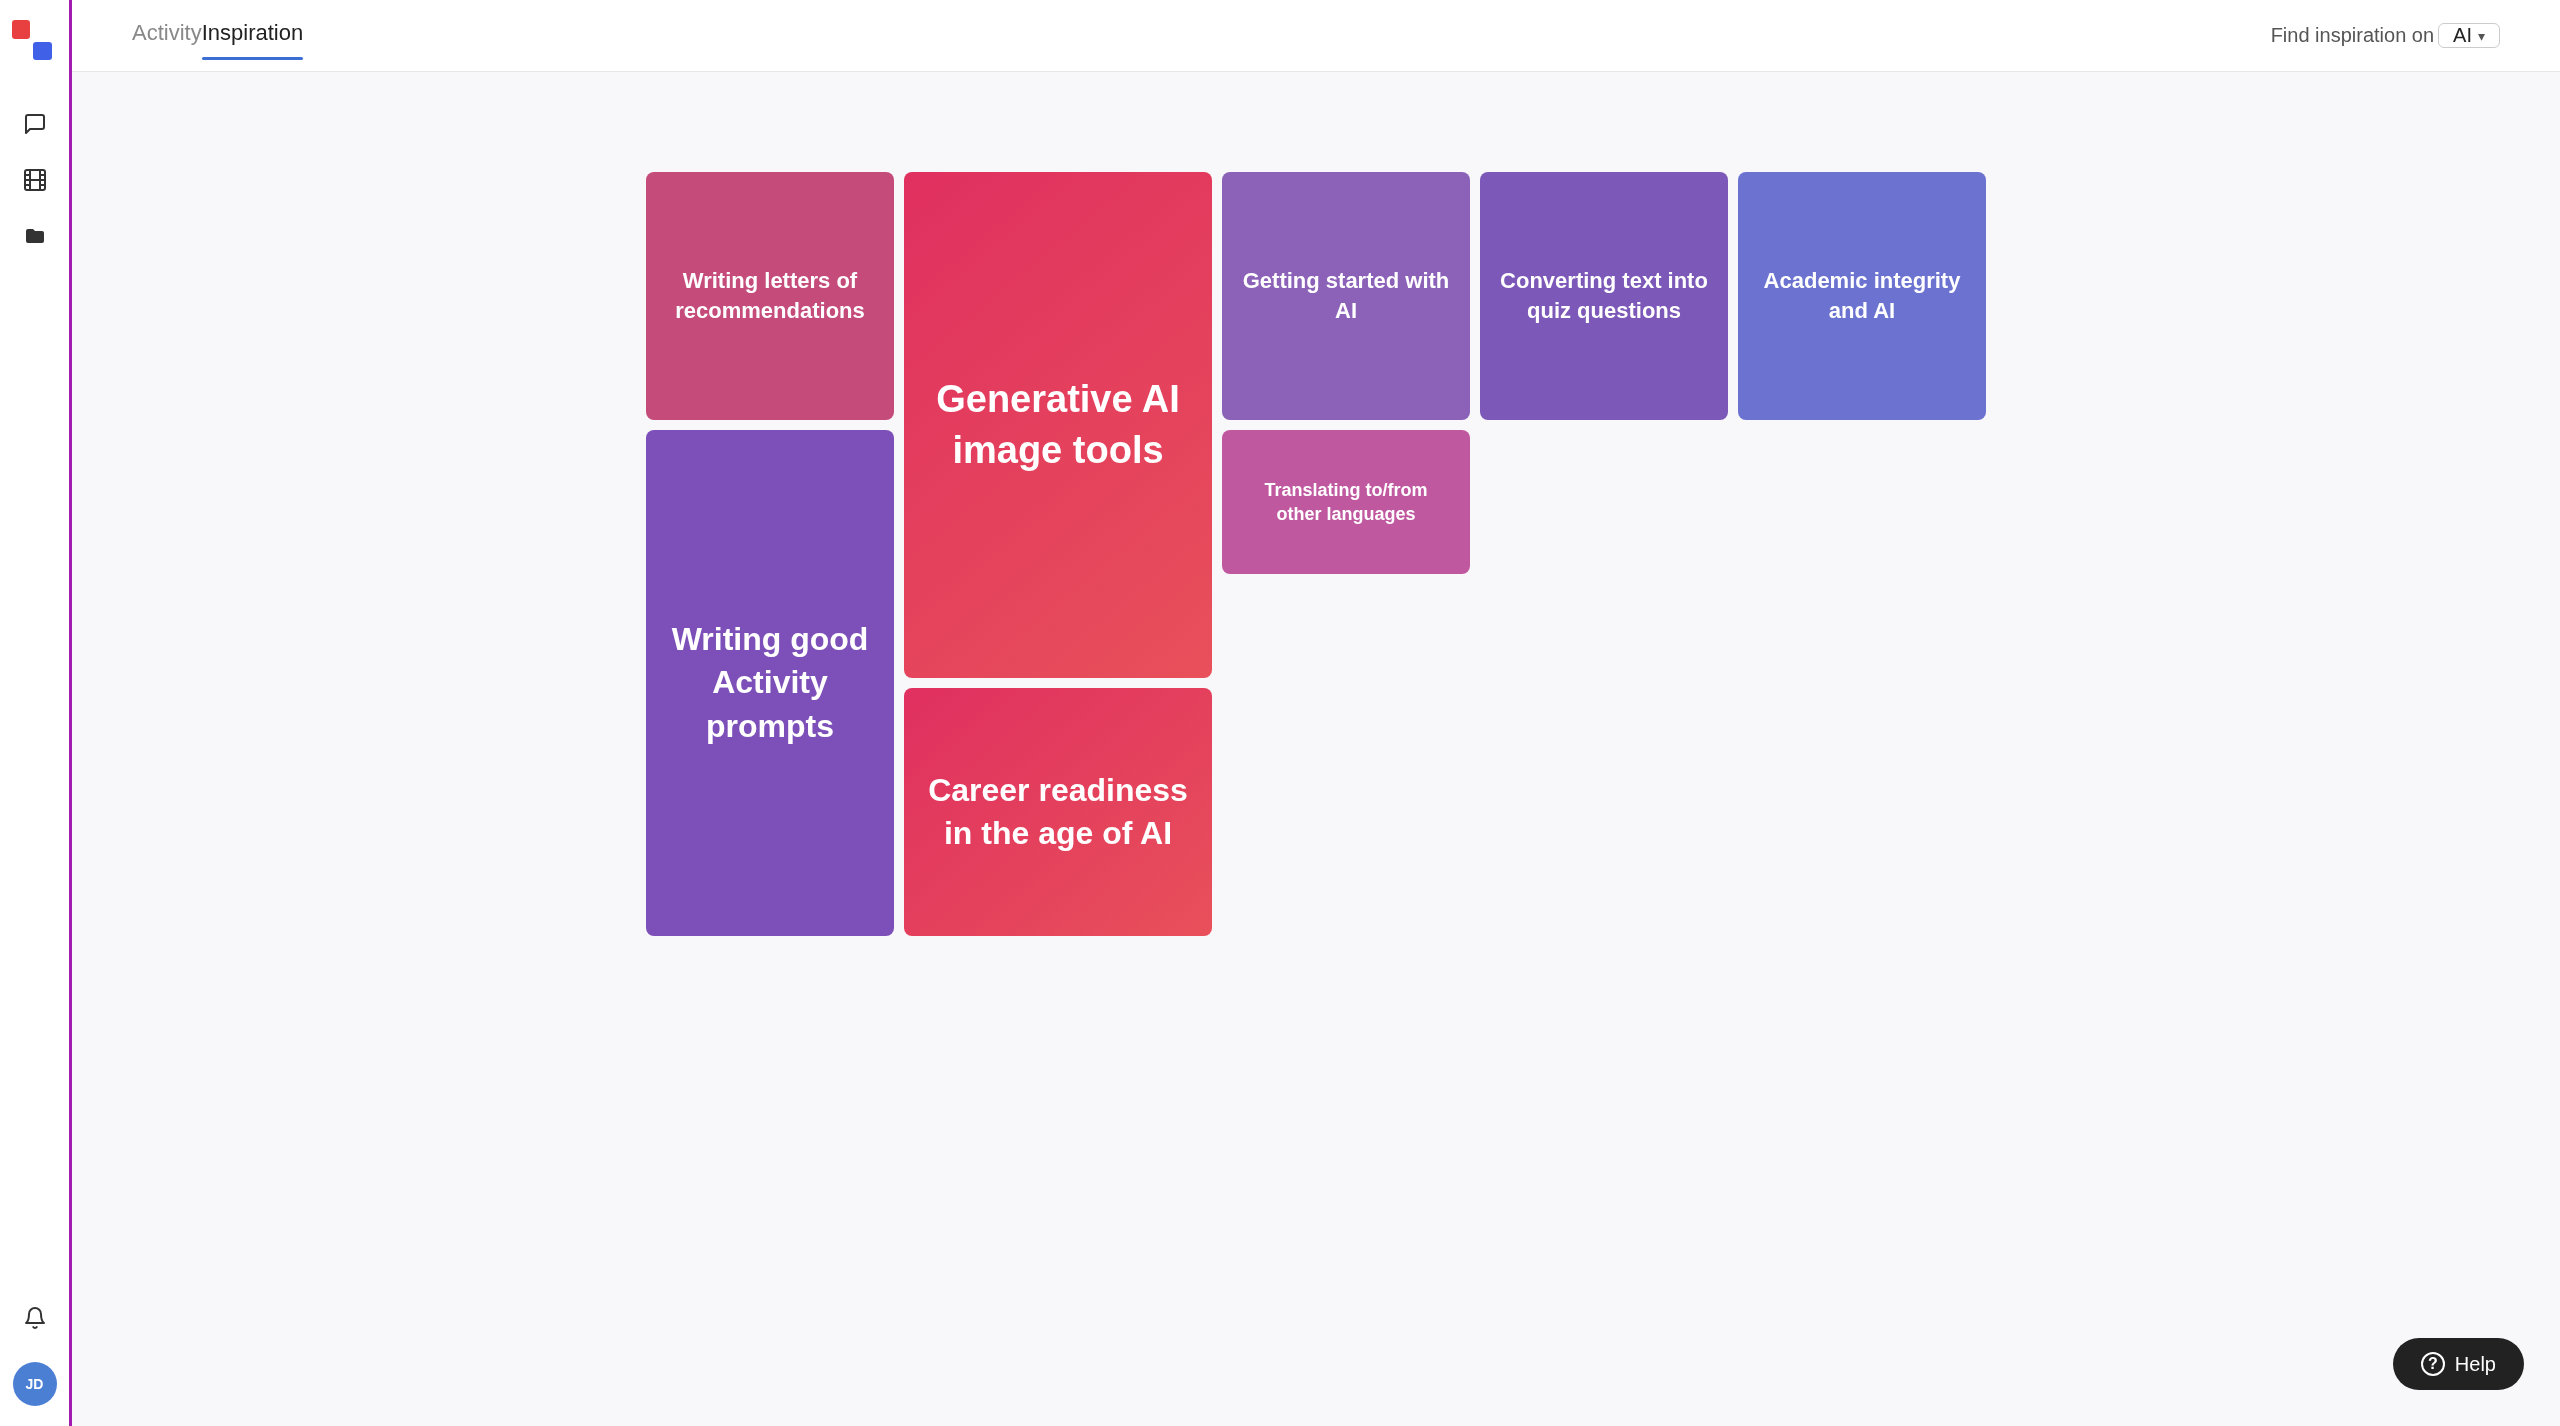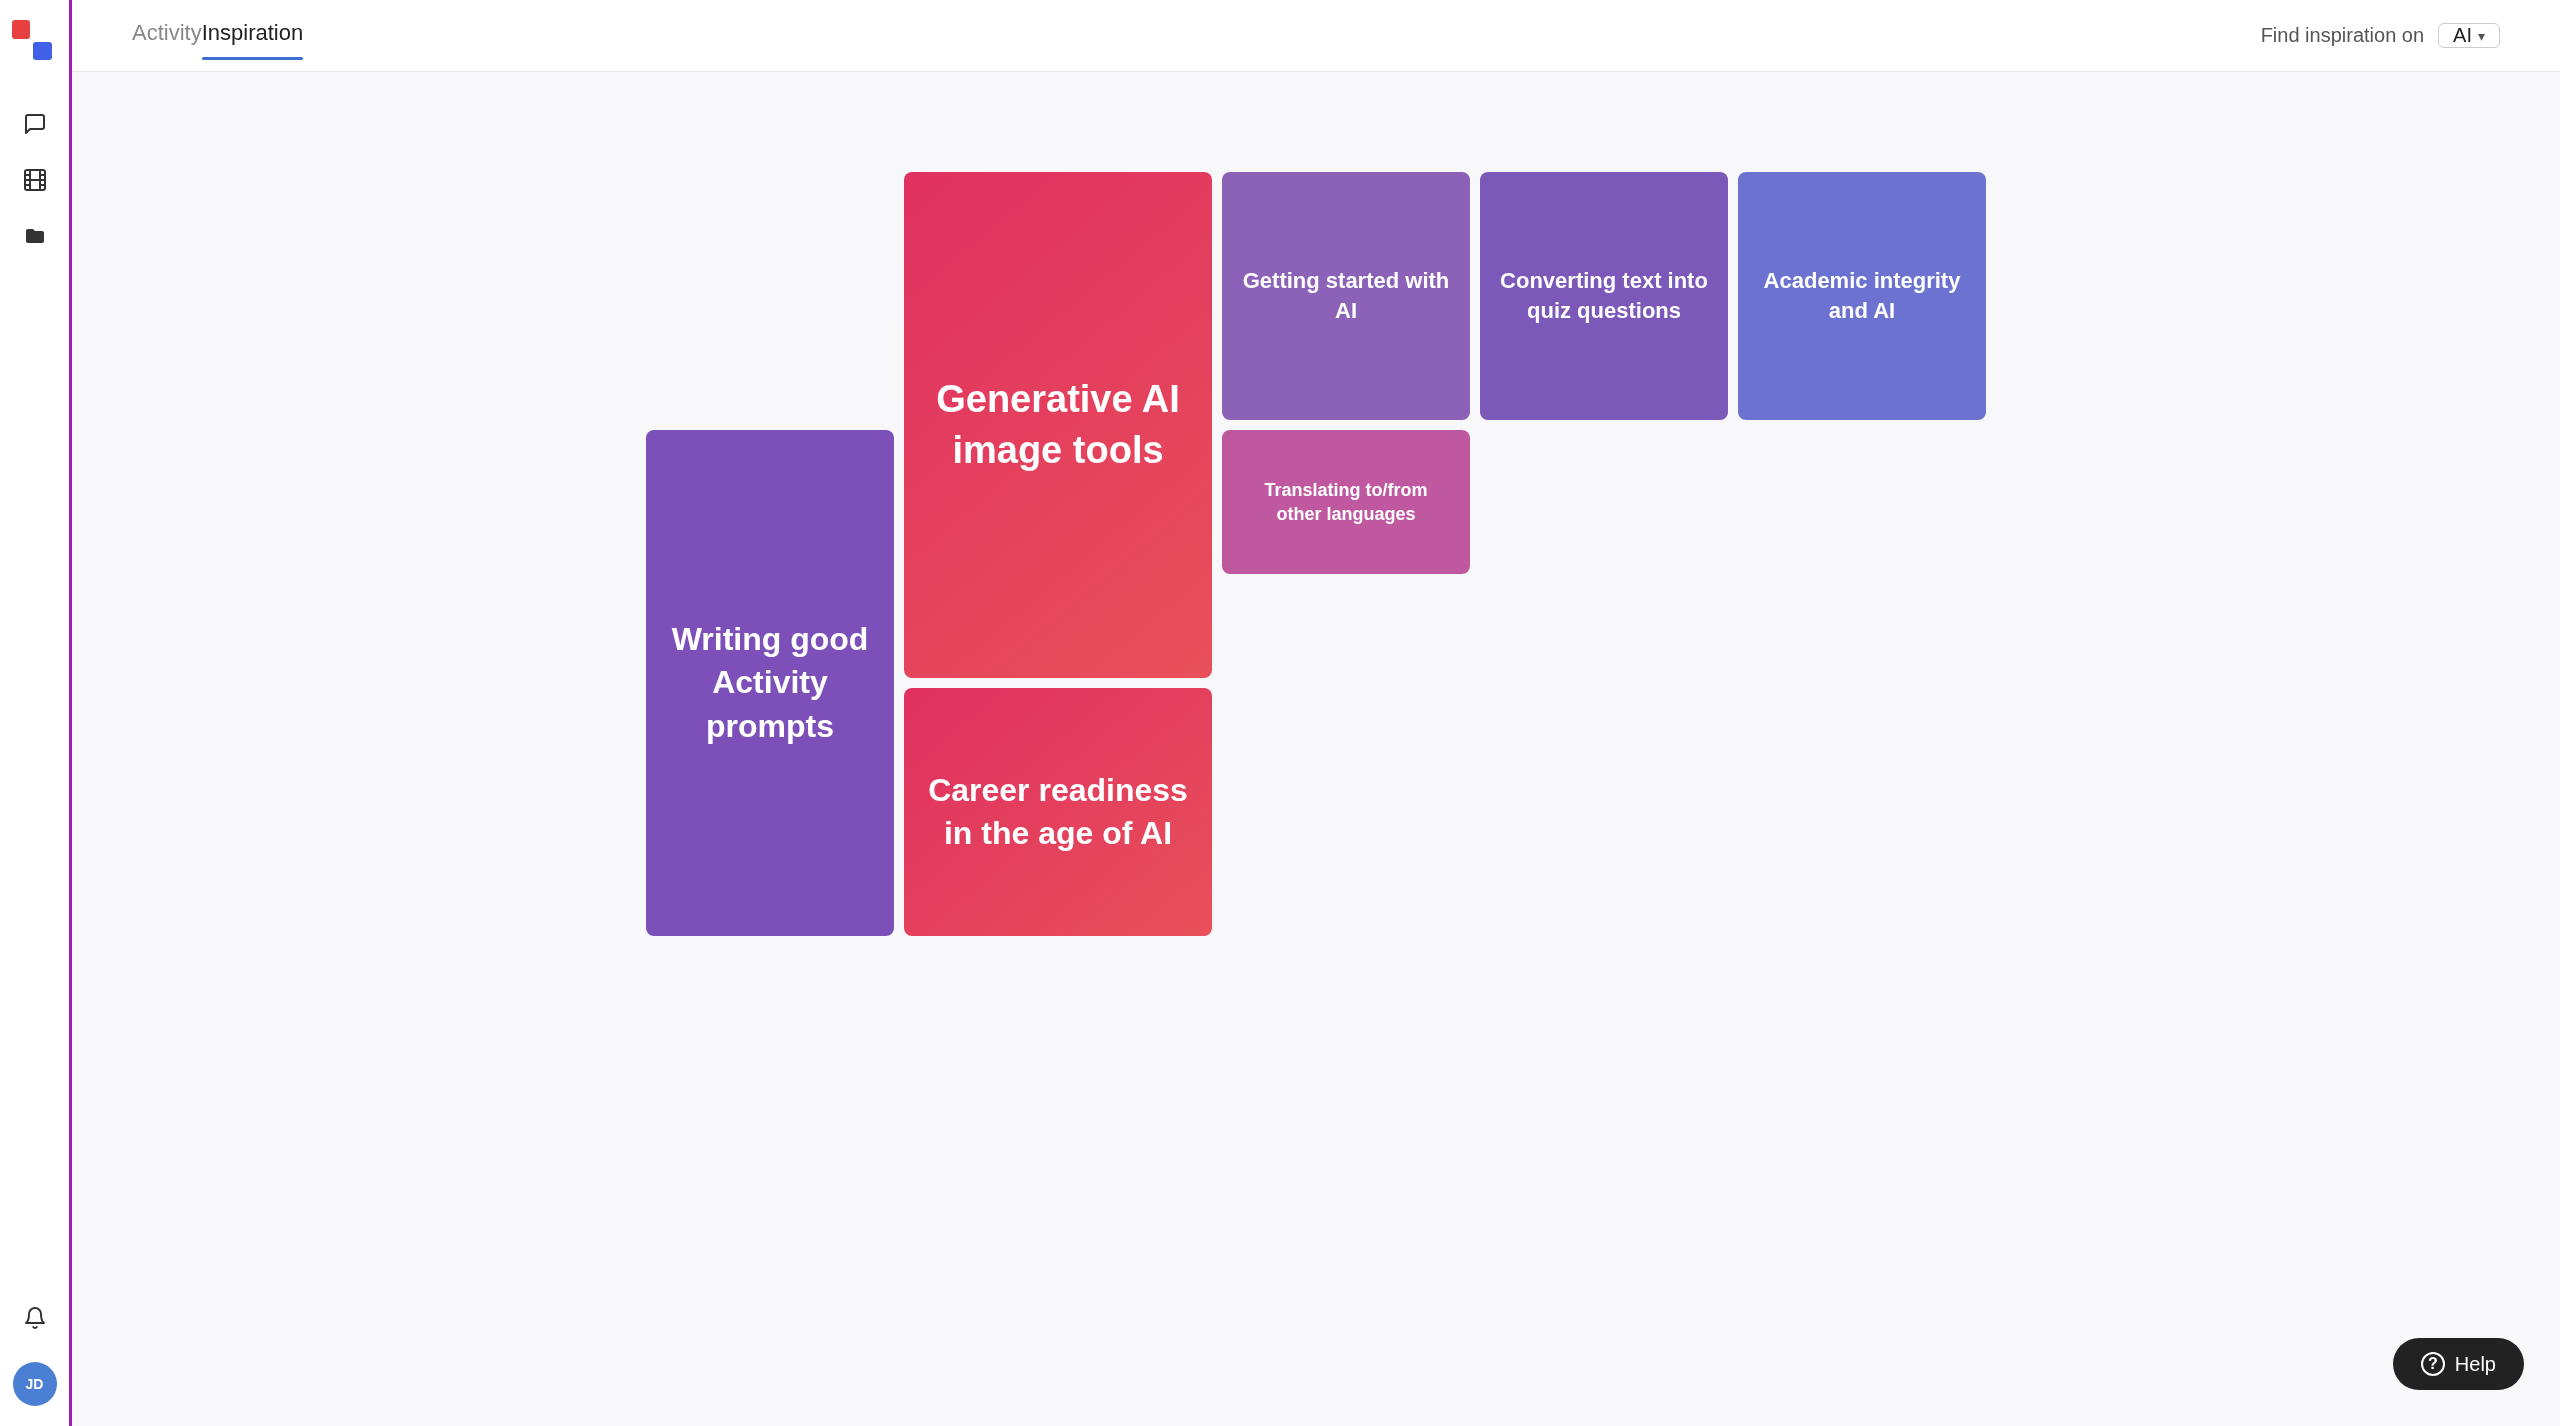--- a/index.html
+++ b/index.html
@@ -98,21 +98,21 @@
       position: absolute;
       bottom: -8px;
       left: 0; right: 0;
       height: 3px;
       background: #3b6fd4;
       border-radius: 2px;
     }
     .header-right {
       display: flex;
       align-items: center;
-      gap: 14px;
+      gap: 4px;
     }
     .find-inspiration-label {
       font-size: 20px;
       color: #555;
     }
     .dropdown {
       display: flex;
       align-items: center;
       gap: 6px;
       border: 1px solid #ccc;
@@ -314,20 +314,23 @@
     <div class="dropdown">
       <span>AI</span>
       <span class="dropdown-arrow">▾</span>
     </div>
   </div>
 </header>
 
 <main class="main">
   <div class="mosaic">
 
+    <div class="tile tile-writing-letters">
+      <span class="tile-text">Writing letters of recommendations</span>
+    </div>
 
     <div class="tile tile-generative">
       <span class="tile-text xlarge">Generative AI image tools</span>
     </div>
 
     <div class="tile tile-getting-started">
       <span class="tile-text">Getting started with AI</span>
     </div>
 
     <div class="tile tile-converting">

